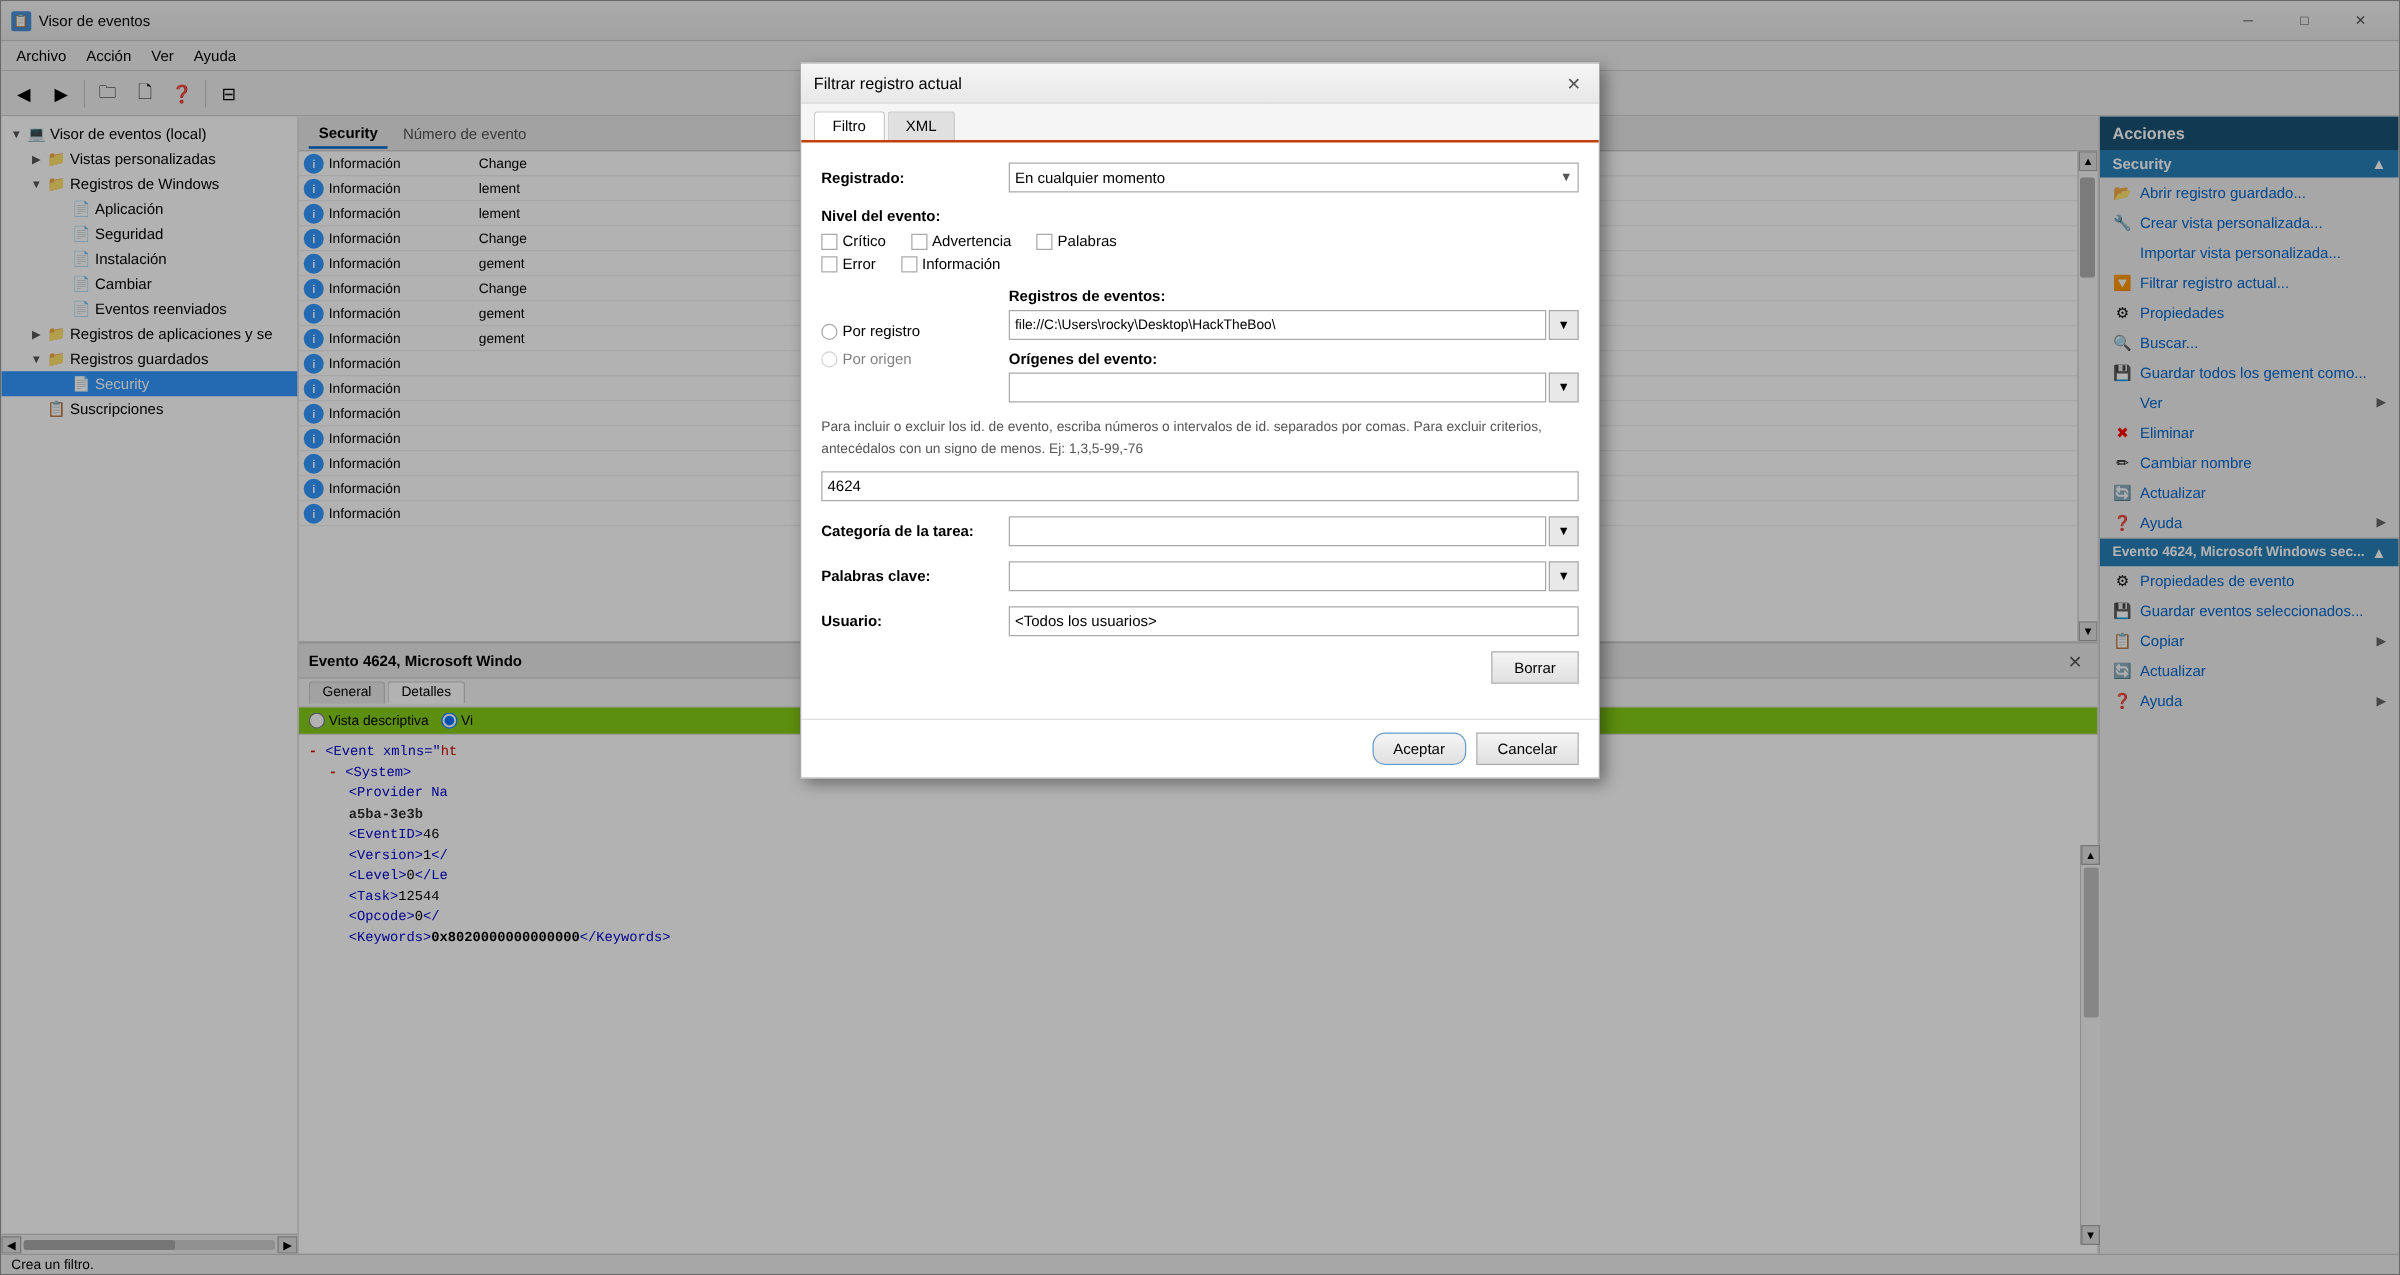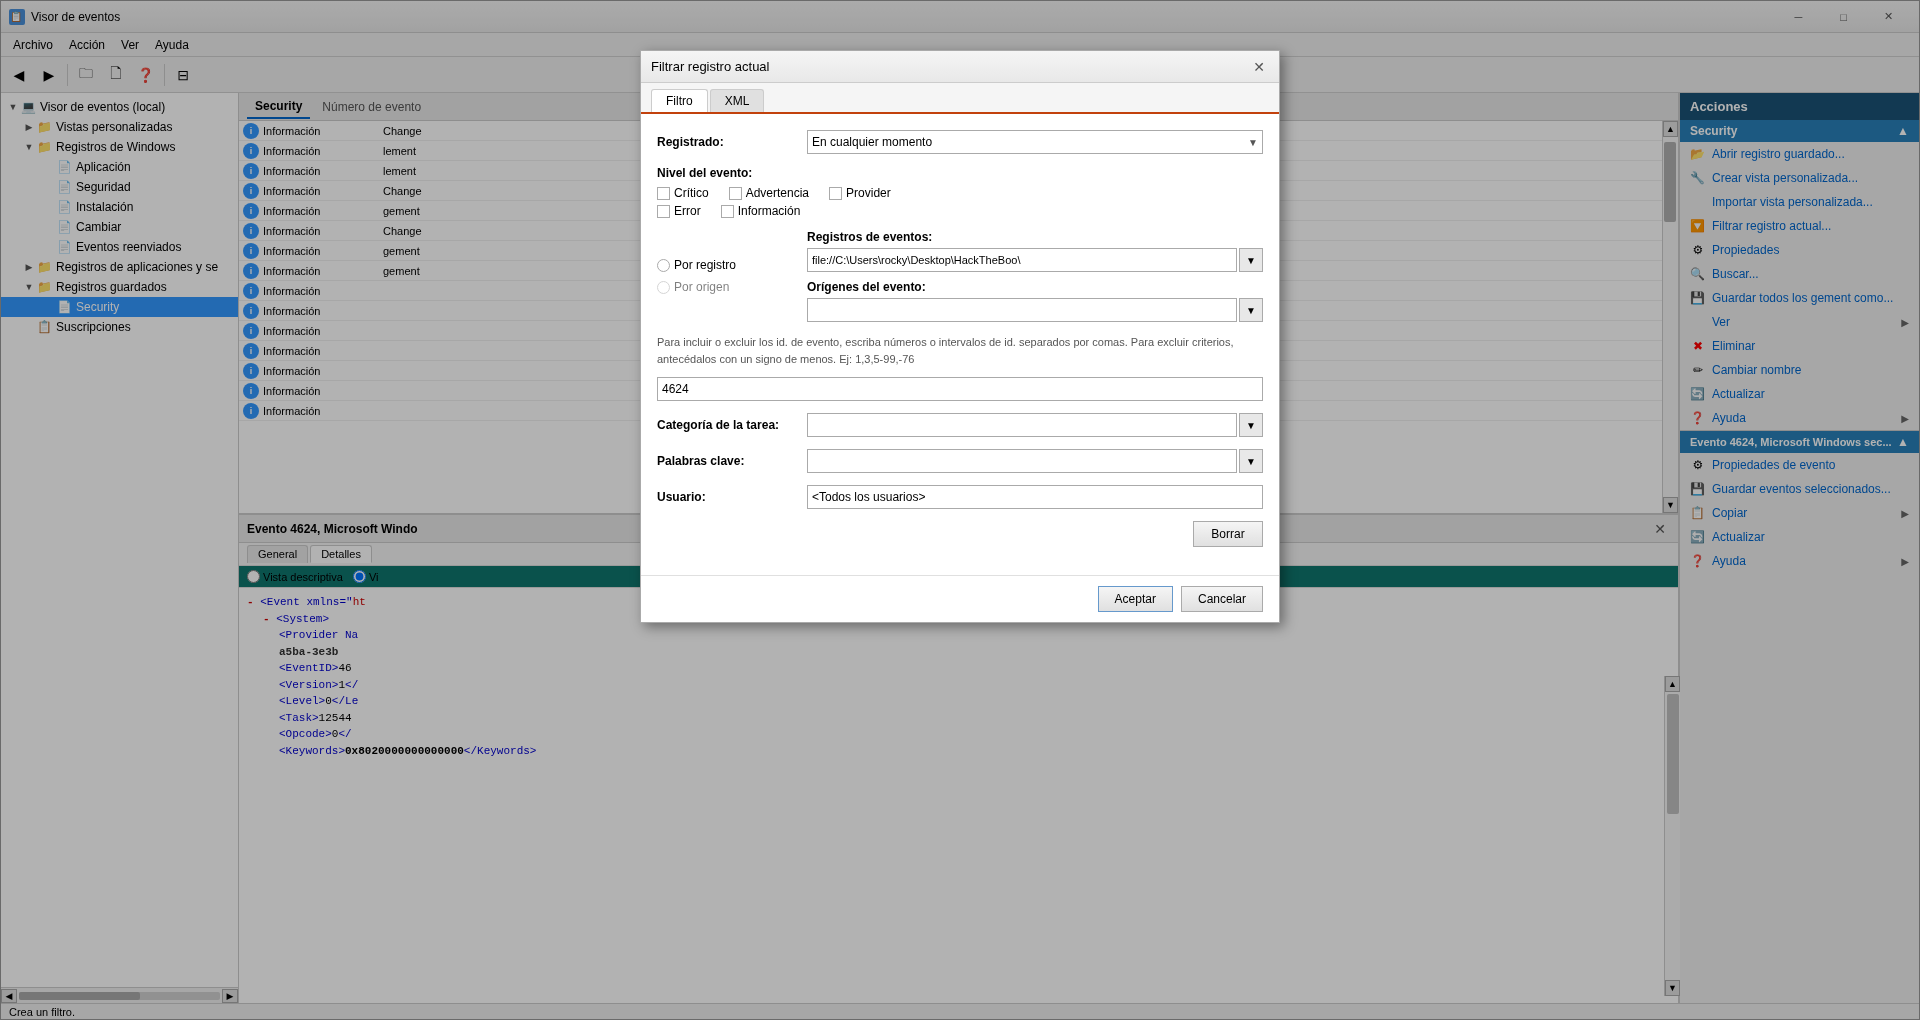--- a/index.html
+++ b/index.html
@@ -46,21 +46,21 @@
     .event-icon { width: 16px; height: 16px; border-radius: 50%; background: #3399ff; display: flex; align-items: center; justify-content: center; color: white; font-size: 9px; font-weight: bold; margin-right: 4px; flex-shrink: 0; }
 
     .center-bottom { height: 320px; border-top: 2px solid #ccc; display: flex; flex-direction: column; }
     .bottom-header { background: #e8e8e8; height: 28px; display: flex; align-items: center; padding: 0 8px; border-bottom: 1px solid #ccc; justify-content: space-between; }
     .bottom-header-title { font-size: 12px; font-weight: bold; }
     .close-x { cursor: pointer; font-size: 14px; color: #555; width: 20px; height: 20px; display: flex; align-items: center; justify-content: center; }
 
     .bottom-tabs { display: flex; padding: 2px 8px; background: #f5f5f5; border-bottom: 1px solid #ddd; gap: 2px; }
     .bottom-tab { padding: 2px 10px; border: 1px solid #ccc; border-bottom: none; background: #e8e8e8; font-size: 11px; cursor: pointer; border-radius: 3px 3px 0 0; }
     .bottom-tab.active { background: white; border-bottom: 1px solid white; }
-    .radio-group { display: flex; align-items: center; gap: 10px; padding: 4px 8px; background: #0f766e; border-bottom: 1px solid #ddd; }
+    .radio-group { display: flex; align-items: center; gap: 10px; padding: 4px 8px; background: #84cc16; border-bottom: 1px solid #ddd; }
     .radio-label { font-size: 11px; display: flex; align-items: center; gap: 3px; }
     .bottom-content { flex: 1; overflow-y: auto; padding: 6px 8px; font-size: 11px; font-family: 'Courier New', monospace; background: white; position: relative; }
     .xml-line { color: #333; line-height: 1.5; }
     .xml-tag { color: #0000cc; }
     .xml-attr { color: #cc0000; }
     .xml-indent1 { padding-left: 16px; }
     .xml-indent2 { padding-left: 32px; }
     .dash { color: #cc0000; font-weight: bold; }
 
     
@@ -93,21 +93,21 @@
     .cb-box { width: 13px; height: 13px; border: 1px solid #aaa; background: white; flex-shrink: 0; }
     .radio-box { width: 13px; height: 13px; border-radius: 50%; border: 1px solid #aaa; background: white; flex-shrink: 0; display: flex; align-items: center; justify-content: center; }
     .radio-disabled { opacity: 0.5; }
     .input-field { width: 100%; height: 24px; border: 1px solid #aaa; font-size: 12px; padding: 0 4px; background: white; }
     .input-with-btn { display: flex; gap: 2px; }
     .input-with-btn .input-field { flex: 1; }
     .dropdown-btn { width: 24px; height: 24px; border: 1px solid #aaa; background: #e8e8e8; cursor: pointer; display: flex; align-items: center; justify-content: center; font-size: 10px; }
     .hint-text { font-size: 11px; color: #555; margin-bottom: 10px; line-height: 1.5; }
     .dialog-footer { display: flex; justify-content: flex-end; padding: 10px 16px; gap: 8px; border-top: 1px solid #e0e0e0; margin-top: 4px; }
     .btn { padding: 4px 16px; border: 1px solid #aaa; background: linear-gradient(to bottom, #f5f5f5, #e0e0e0); font-size: 12px; cursor: pointer; min-width: 70px; height: 26px; }
-    .btn.primary { border-color: #6699cc; }
+    .btn.primary { border-color: #6699cc; border-radius: 10px; }
     .clear-btn { padding: 4px 16px; border: 1px solid #aaa; background: linear-gradient(to bottom, #f5f5f5, #e0e0e0); font-size: 12px; cursor: pointer; min-width: 70px; height: 26px; }
     .borrar-row { display: flex; justify-content: flex-end; margin-bottom: 8px; }
 
     
     .right-section-divider { height: 1px; background: #ccc; margin: 0; }
   </style>
 </head>
 <body>
 
 <div class="main-window">
@@ -513,21 +513,21 @@
           <label class="cb-label">
             <div class="cb-box"></div>
             <span>Crítico</span>
           </label>
           <label class="cb-label">
             <div class="cb-box"></div>
             <span>Advertencia</span>
           </label>
           <label class="cb-label">
             <div class="cb-box"></div>
-            <span>Provider</span>
+            <span>Palabras</span>
           </label>
         </div>
         <div style="display:flex; gap:20px; flex-wrap:wrap; margin-top:4px;">
           <label class="cb-label">
             <div class="cb-box"></div>
             <span>Error</span>
           </label>
           <label class="cb-label">
             <div class="cb-box"></div>
             <span>Información</span>

